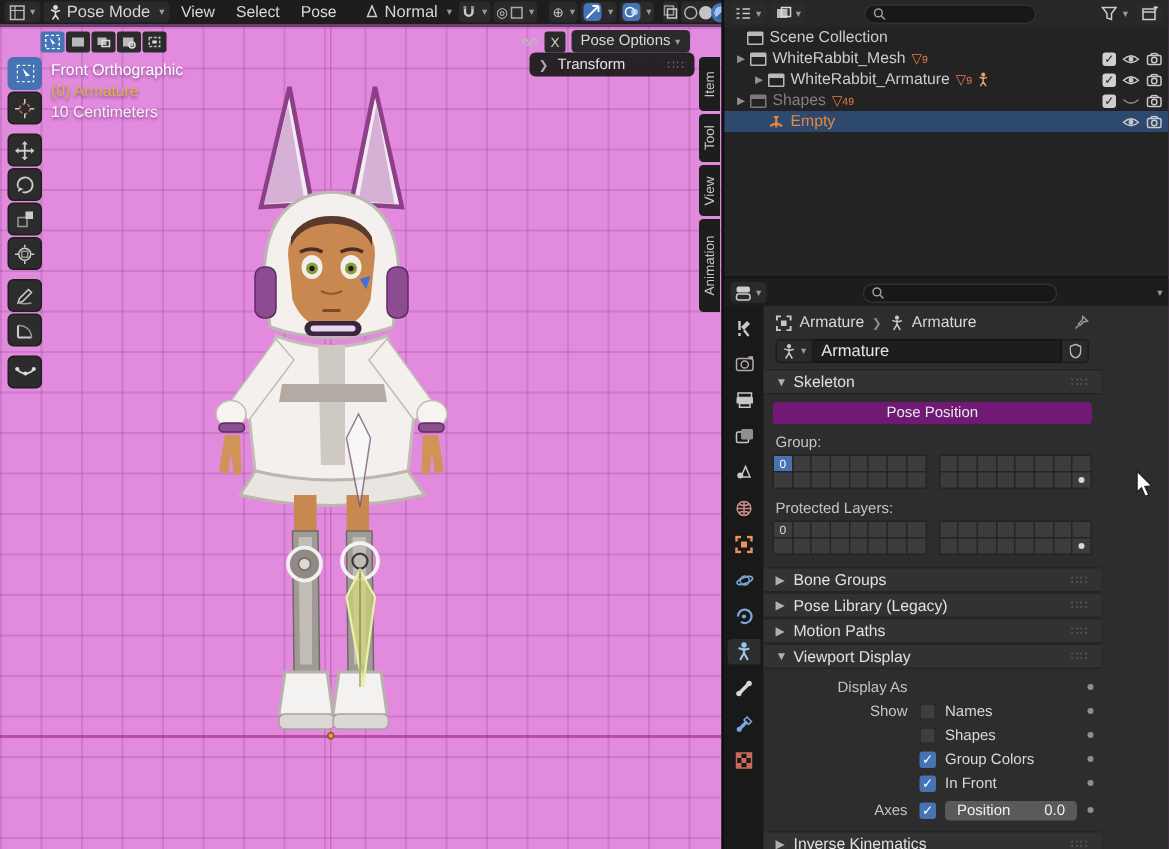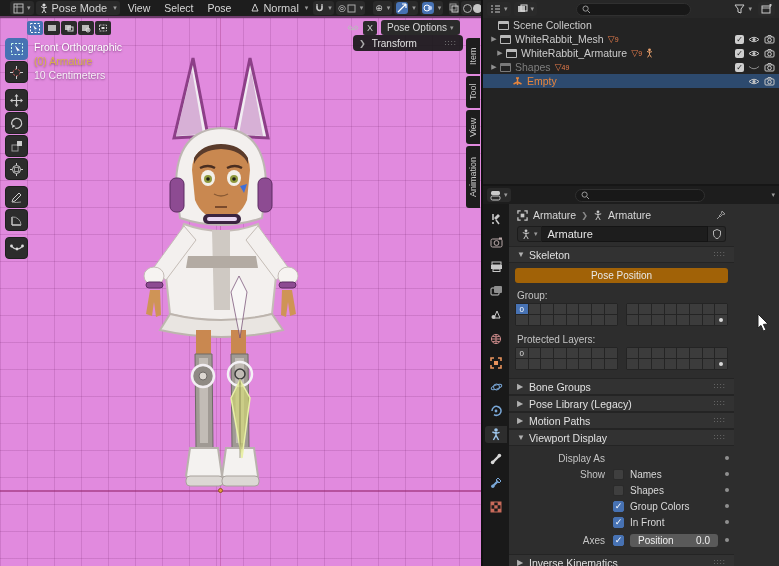--- a/index.html
+++ b/index.html
@@ -1,21 +1,21 @@
 <!DOCTYPE html>
 <html><head>
 <meta charset="utf-8">
 <style>
   * { margin:0; padding:0; box-sizing:border-box; font-family:"Liberation Sans","DejaVu Sans",sans-serif; }
   html,body { width:779px; height:566px; overflow:hidden; background:#161616; }
   .abs { position:absolute; }
   #stage { position:relative; width:779px; height:566px; font-size:11px; color:#d5d5d5; }
 
   
-  #topbar { left:0; top:0; width:481px; height:16px; background:#1d1d1d; display:flex; align-items:center; gap:2px; padding:0 10px; white-space:nowrap; }
+  #topbar { left:0; top:0; width:481px; height:16px; background:#1d1d1d; display:flex; align-items:center; gap:2px; padding:0 3px; white-space:nowrap; }
   #topbar .menu { color:#d8d8d8; font-size:10.5px; padding:0 6px; }
   .ddv { color:#9a9a9a; font-size:7px; margin-left:3px; }
   .hbtn { display:inline-flex; align-items:center; height:14px; border-radius:3px; padding:0 3px; }
   .hbtn.dark { background:#2a2a2a; }
   .hbtn.blue { background:#4772b3; }
   .ig { display:inline-flex; align-items:center; gap:1px; background:#2a2a2a; border-radius:3px; height:14px; padding:0 2px; }
   .sphere { width:9px; height:9px; border-radius:50%; display:inline-block; }
   #purpleline { left:0; top:16px; width:481px; height:2px; background:#6e3c6c; }
 
   
@@ -94,21 +94,21 @@
   #id-dd { background:#2a2a2a; border:1px solid #1c1c1c; border-radius:3px 0 0 3px; height:16px; display:flex; align-items:center; padding:0 3px; }
   #id-name { flex:1; background:#1d1d1d; border:1px solid #141414; border-left:none; height:16px; display:flex; align-items:center; padding:0 6px; color:#e5e5e5; }
   #id-shield { width:18px; height:16px; background:#2a2a2a; border:1px solid #1c1c1c; border-left:none; border-radius:0 3px 3px 0; display:flex; align-items:center; justify-content:center; color:#b5b5b5; font-size:9px; }
 
   .phead { height:17px; background:#323232; border-top:1px solid #242424; border-bottom:1px solid #242424; display:flex; align-items:center; padding:0 8px; color:#e0e0e0; font-size:10.5px; }
   .phead .chev { color:#b0b0b0; font-size:8px; width:12px; }
   .phead .grip { margin-left:auto; color:#6e6e6e; font-size:8px; letter-spacing:1px; }
 
   .seg { display:flex; margin:5px 6px 4px 6px; height:15px; border-radius:3px; overflow:hidden; }
   .seg > div { flex:1; display:flex; align-items:center; justify-content:center; font-size:10px; color:#e8e8e8; }
-  .seg .on { background:#a16207; }
+  .seg .on { background:#701a75; }
   .seg .off { background:#454545; color:#cfcfcf; }
 
   .lay-label { padding:3px 8px 2px 8px; color:#c4c4c4; font-size:10px; }
   .gridpair { display:flex; gap:8px; padding:0 6px; }
   .layergrid { display:grid; grid-template-columns:repeat(8,1fr); gap:1px; background:#242424; border:1px solid #242424; border-radius:2px; flex:1; }
   .lcell { height:10px; background:#3c3c3c; font-size:8px; color:#ddd; display:flex; align-items:center; justify-content:center; position:relative; }
   .lcell.active { background:#4772b3; color:#fff; }
   .lcell.dot::after { content:''; width:4px; height:4px; border-radius:50%; background:#d8d8d8; }
 
   .vd-row { display:flex; align-items:center; height:14px; margin:2px 6px 2px 0; position:relative; }
@@ -453,21 +453,21 @@
             <circle cx="6" cy="4.5" r="1.6" fill="#c8c8c8"></circle>
           </svg>
         <svg width="11" height="9" viewBox="0 0 11 9">
             <rect x="1" y="2" width="9" height="6" rx="1" fill="none" stroke="#c8c8c8"></rect>
             <circle cx="5.5" cy="5" r="1.8" fill="none" stroke="#c8c8c8"></circle>
             <path d="M3 2l1-1.4h3L8 2" fill="none" stroke="#c8c8c8"></path>
           </svg>
       </span>
     </div>
 
-    <div class="orow" style="padding-left:12px">
+    <div class="orow" style="padding-left:18px">
       <span class="arrow">▶</span>
       <span class="obx"></span>
       <span>WhiteRabbit_Armature</span>
       <span class="badge">▽<small>9</small></span>
       <svg width="9" height="10" viewBox="0 0 9 10" style="margin-left:3px">
           <circle cx="4.5" cy="1.8" r="1.4" fill="#e8a06c"></circle>
           <path d="M4.5 3.4v3M4.5 4.4L2 3.4M4.5 4.4L7 3.6M4.5 6.4L2.6 9.4M4.5 6.4L6.4 9.4" stroke="#e8a06c" fill="none"></path>
         </svg>
       <span class="rowicons">
         <span class="chk">✓</span>

